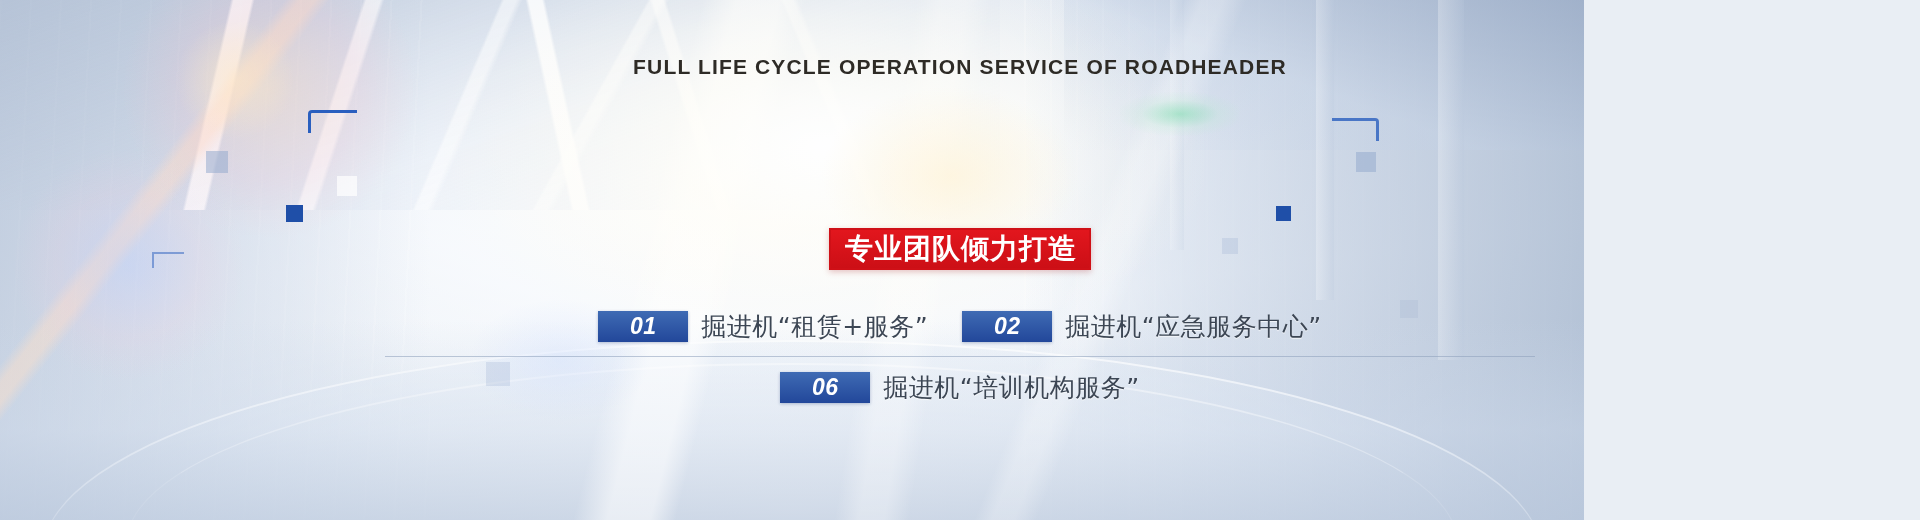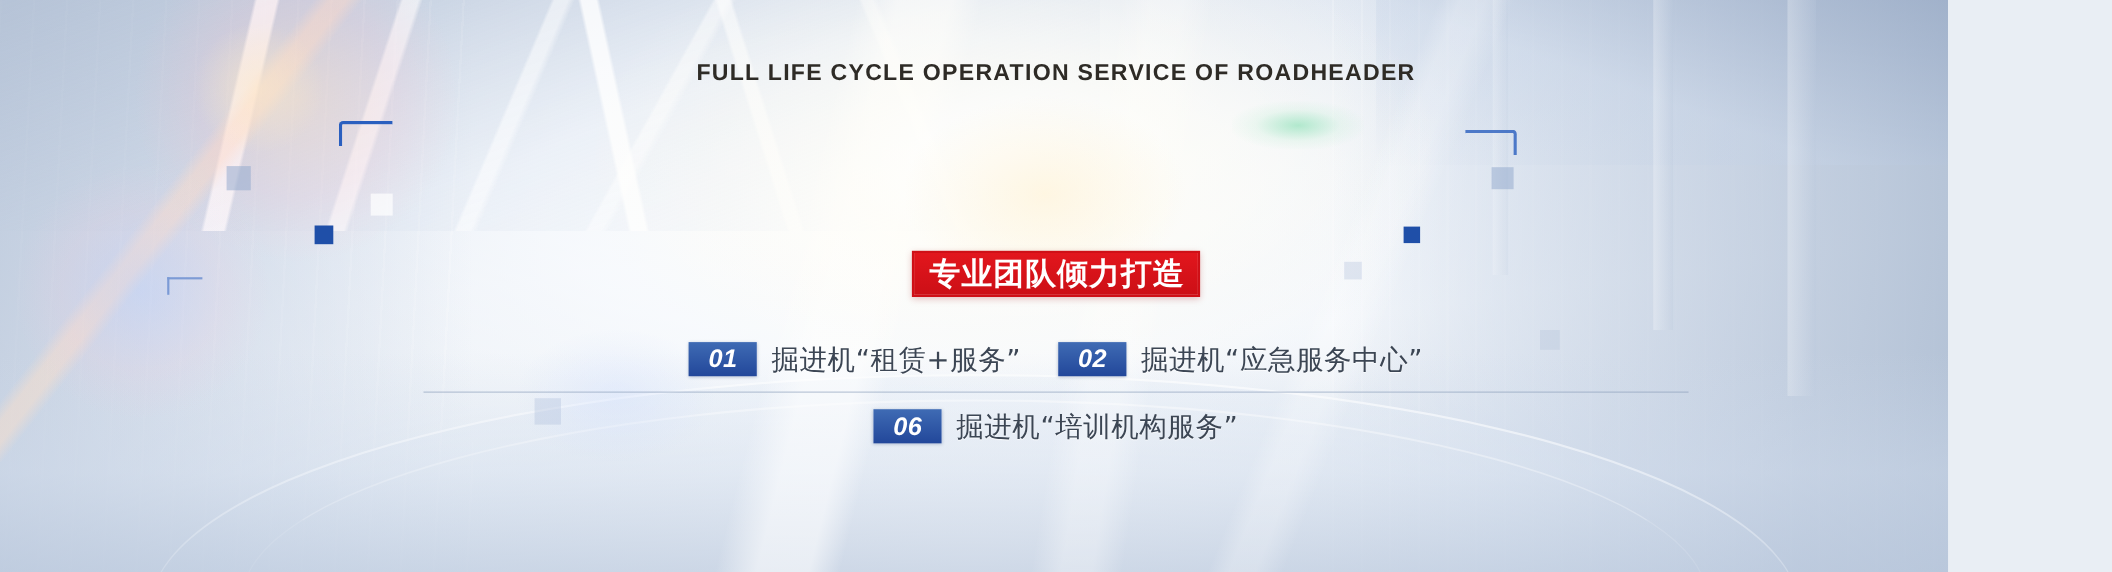--- a/index.html
+++ b/index.html
@@ -3,21 +3,21 @@
 <meta charset="utf-8">
 <title>Roadheader Banner</title>
 <style>
   html,body{margin:0;padding:0;}
   body{
     width:1920px;height:520px;overflow:hidden;
     font-family:"Liberation Sans","DejaVu Sans",sans-serif;
     background:#e9eef4;
   }
   .banner{
-    position:relative;width:1771px;height:520px;overflow:hidden;
+    position:relative;width:1584px;height:520px;overflow:hidden;
     background:
       radial-gradient(ellipse 900px 400px at 46% 34%, rgba(255,255,255,0.96) 0%, rgba(250,252,255,0.72) 36%, rgba(232,238,246,0.18) 66%, rgba(225,232,242,0) 100%),
       linear-gradient(172deg, #cdd7e6 0%, #dbe3ee 16%, #eef2f7 42%, #f4f7fa 60%, #e4eaf2 82%, #d5dde9 100%);
   }
 
   
   .bg-layer{position:absolute;inset:0;pointer-events:none;}
 
   
   .ceiling{
@@ -166,21 +166,21 @@
     width:1150px;
   }
   .srow{
     display:flex;align-items:center;justify-content:center;height:60px;
     gap:34px;
   }
   .srow.top{border-bottom:1px solid rgba(140,158,186,.55);}
   .sitem{display:flex;align-items:center;gap:13px;white-space:nowrap;}
   .num{
     display:inline-flex;align-items:center;justify-content:center;
-    min-width:46px;height:31px;padding:0 8px;
+    min-width:46px;height:31px;padding:0 22px;
     background:linear-gradient(180deg,#3f6bb4 0%,#22479a 100%);
     color:#fff;font-size:23px;font-weight:700;font-style:italic;
     letter-spacing:.5px;
     font-family:"Liberation Sans","DejaVu Sans",sans-serif;
     box-shadow:0 1px 3px rgba(25,55,115,.3);
   }
   .slabel{
     font-size:25px;color:#3c4654;font-weight:500;letter-spacing:.5px;
     font-family:"DejaVu Sans","Liberation Sans",sans-serif;
     text-shadow:0 1px 1px rgba(255,255,255,.8);

